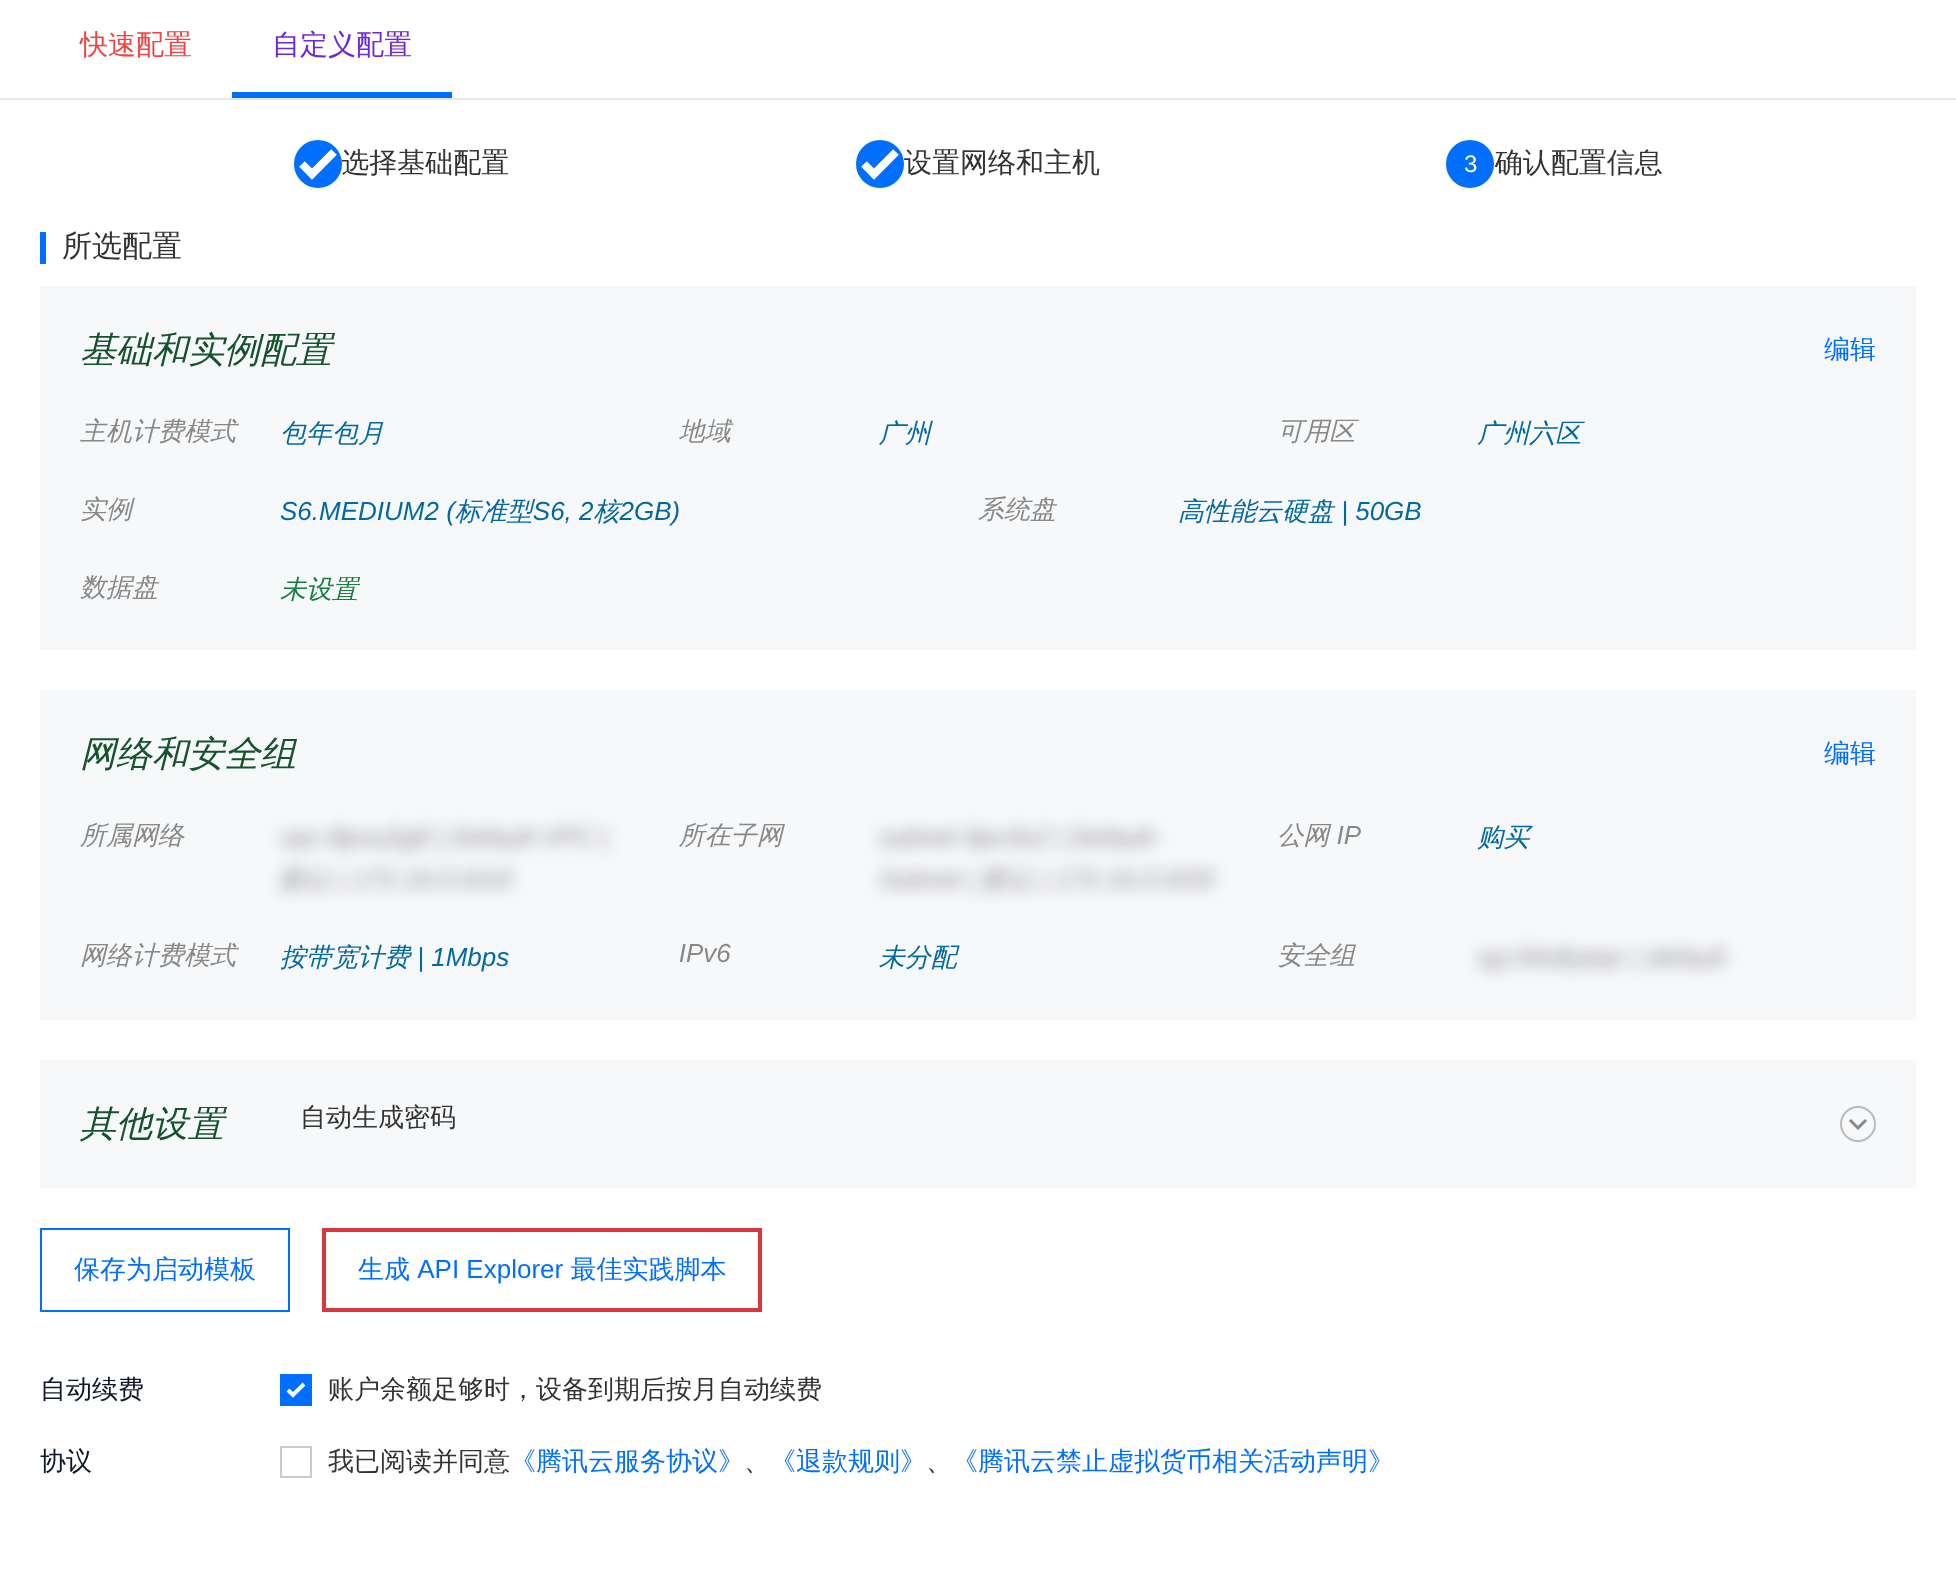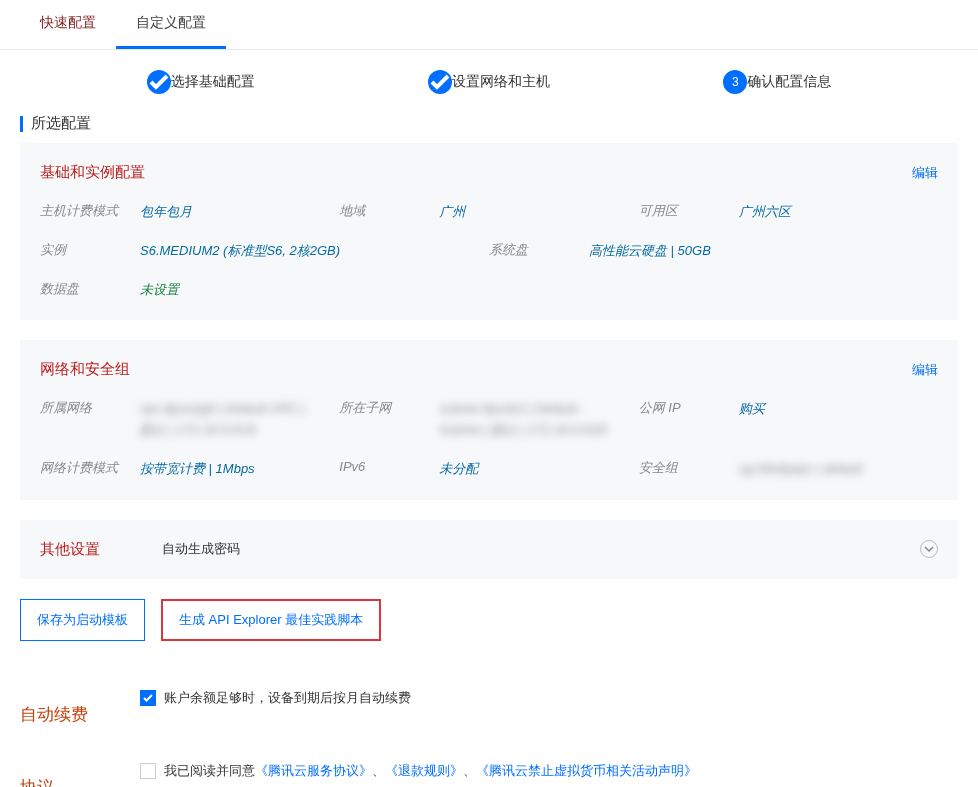--- a/index.html
+++ b/index.html
@@ -1,46 +1,46 @@
 <!DOCTYPE html>
 <html><head>
 <meta charset="utf-8">
 <style>
 * { margin: 0; padding: 0; box-sizing: border-box; }
 body { font-family: -apple-system, "PingFang SC", "Microsoft YaHei", sans-serif; font-size: 13px; color: #333; background: #fff; width: 978px; }
 .tabs { display: flex; border-bottom: 1px solid #e8e8e8; padding: 0 20px; }
-.tab { padding: 14px 20px; cursor: pointer; color: #7f1d1d; font-size: 14px; }
-.tab.active { color: #404040; border-bottom: 3px solid #006eff; font-weight: 500; }
+.tab { padding: 14px 20px; cursor: pointer; color: #ef4444; font-size: 14px; }
+.tab.active { color: #6d28d9; border-bottom: 3px solid #006eff; font-weight: 500; }
 .steps { display: flex; justify-content: space-around; padding: 20px 60px; align-items: center; }
 .step { display: flex; align-items: center; }
 .step-icon { width: 24px; height: 24px; border-radius: 50%; display: flex; align-items: center; justify-content: center; color: #fff; font-size: 12px; }
 .step-icon.done { background: #006eff; }
 .step-icon.current { background: #006eff; }
 .step-label { font-size: 14px; }
 .section-title { display: flex; align-items: center; padding: 0 20px 10px; font-size: 15px; }
 .section-title::before { content: ""; width: 3px; height: 16px; background: #006eff; margin-right: 8px; }
 .card { background: #f7f8fa; margin: 0 20px 20px; padding: 20px; }
 .card-header { display: flex; justify-content: space-between; align-items: center; margin-bottom: 20px; }
-.card-title { font-size: 15px; color: #b91c1c; }
+.card-title { font-size: 18px; color: #14532d; font-style: italic; }
 .card-edit { color: #006eff; cursor: pointer; font-size: 13px; margin-left: 23px; }
 .card-row { display: flex; margin-bottom: 18px; font-style: italic; }
 .card-row:last-child { margin-bottom: 0; }
 .field { display: flex; flex: 1; }
 .field-label { width: 100px; color: #888; font-size: 13px; flex-shrink: 0; }
 .field-value { flex: 1; color: #0369a1; font-size: 13px; line-height: 1.6; padding-right: 20px; }
 .expand-header { display: flex; justify-content: space-between; align-items: center; }
-.expand-left { display: flex; gap: 62px; }
+.expand-left { display: flex; gap: 38px; }
 .chevron { width: 18px; height: 18px; border: 1px solid #bbb; border-radius: 50%; display: flex; align-items: center; justify-content: center; cursor: pointer; }
 .chevron svg { width: 10px; height: 10px; }
 .btn-row { display: flex; gap: 16px; padding: 0 20px 30px; }
 .btn-outline { border: 1px solid #006eff; color: #006eff; background: #fff; padding: 10px 16px; cursor: pointer; font-size: 13px; }
 .btn-outline.highlighted { border: 2px solid #d9363e; }
 .form-rows { padding: 0 20px 30px; }
 .form-row { display: flex; align-items: center; margin-bottom: 18px; }
-.form-label { width: 120px; color: #c2410c; font-size: 17px; margin-top: 32px; }
+.form-label { width: 120px; color: #0f172a; font-size: 13px; }
 .checkbox { width: 16px; height: 16px; border: 1px solid #006eff; margin-right: 8px; display: inline-flex; align-items: center; justify-content: center; cursor: pointer; vertical-align: middle; }
 .checkbox.checked { background: #006eff; }
 .checkbox.checked svg { width: 10px; height: 10px; }
 .checkbox.unchecked { border-color: #ccc; }
 .link { color: #006eff; cursor: pointer; }
 .blur { filter: blur(4px); color: #888; }
 .wrapper { position: relative; }
 </style>
 </head>
 <body>

